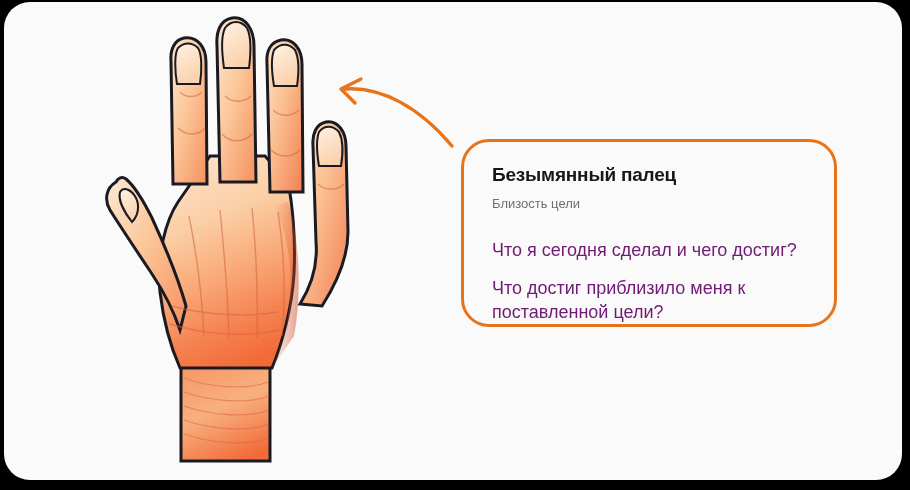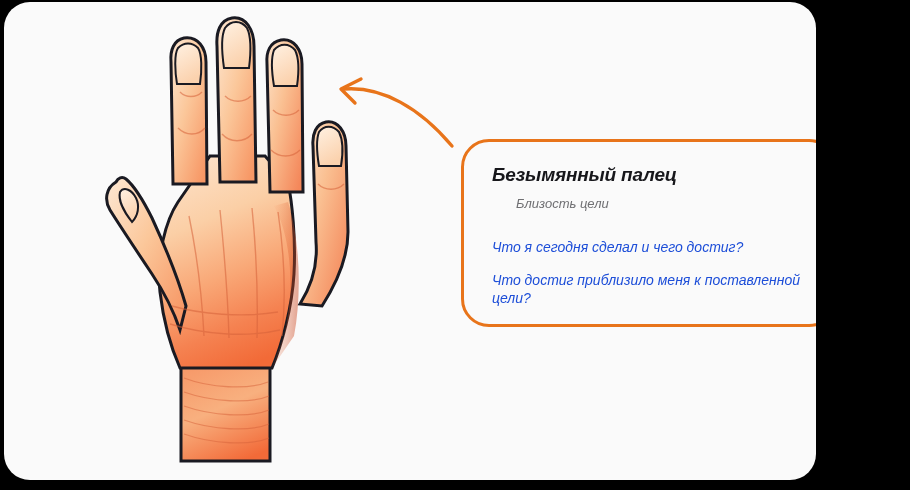--- a/index.html
+++ b/index.html
@@ -11,25 +11,24 @@
   }
   #app {
     position: relative;
     width: 910px; height: 490px;
     background: #000000;
   }
   
   #page-card {
     position: absolute;
     left: 4px; top: 2px;
-    width: 812px; height: 478px;
+    width: 898px; height: 478px;
     background: #FAFAFA;
     border-radius: 26px;
     overflow: hidden;
-    font-style: italic;
   }
 
   
   #hand-illustration {
     position: absolute;
     left: 56px; top: 4px;
     width: 320px; height: 460px;
   }
   #hand-illustration svg { display: block; width: 100%; height: 100%; }
 
@@ -57,25 +56,24 @@
     font-weight: bold;
     color: #17171B;
     letter-spacing: -0.2px;
     line-height: 1.2;
   }
   #card-subtitle {
     margin-top: 9px;
     font-size: 13px;
     color: #6F6F72;
     line-height: 1.3;
-    margin-left: 24px;
   }
   .card-question {
-    font-size: 14px;
-    color: #1d4ed8;
+    font-size: 18px;
+    color: #701a75;
     line-height: 1.35;
   }
   #card-questions { margin-top: 25px; }
   #card-questions .card-question + .card-question { margin-top: 14px; }
 </style>
 </head>
 <body>
 
 <div id="app">
   <div id="page-card">

